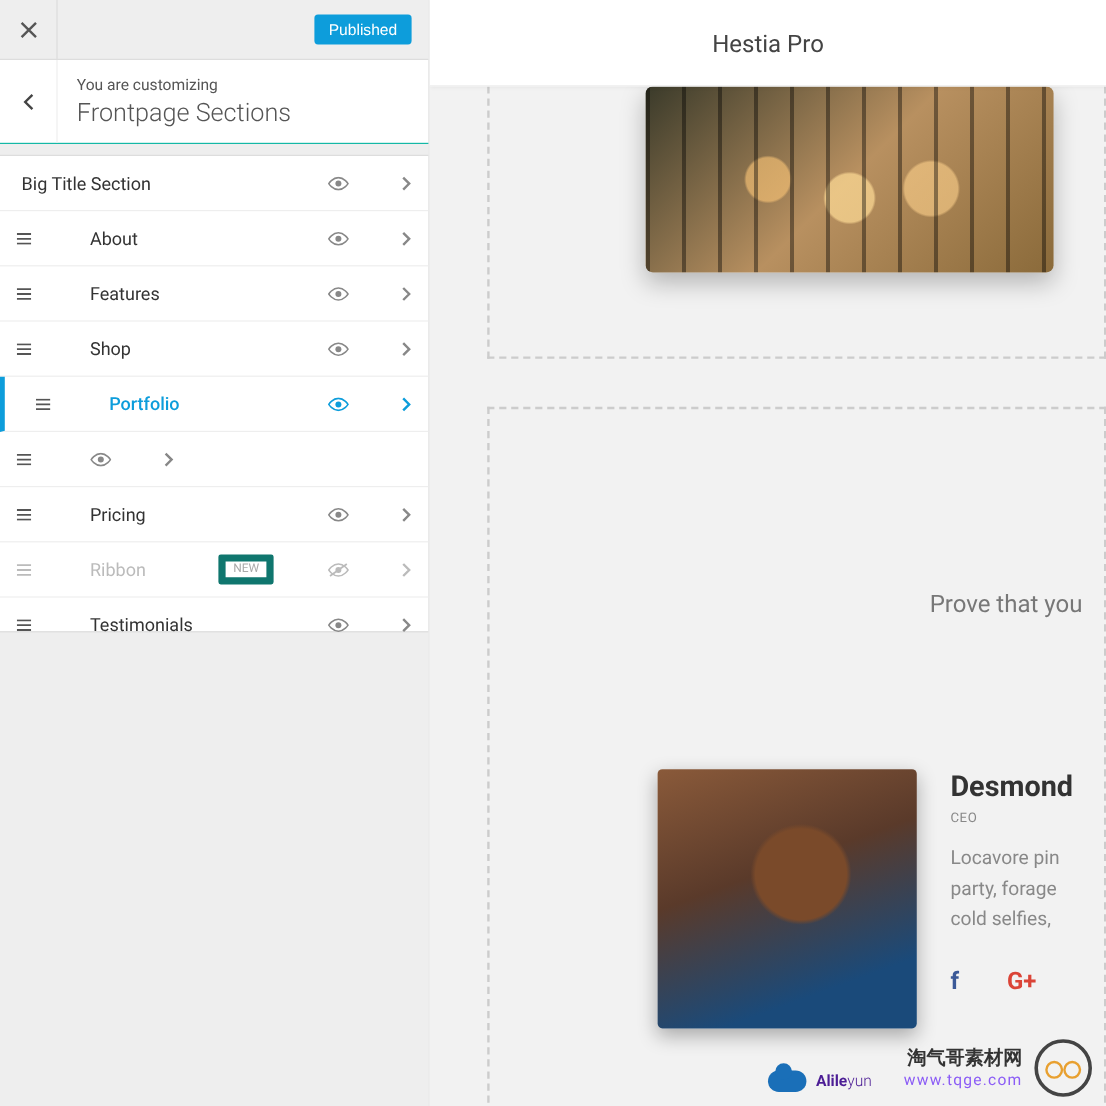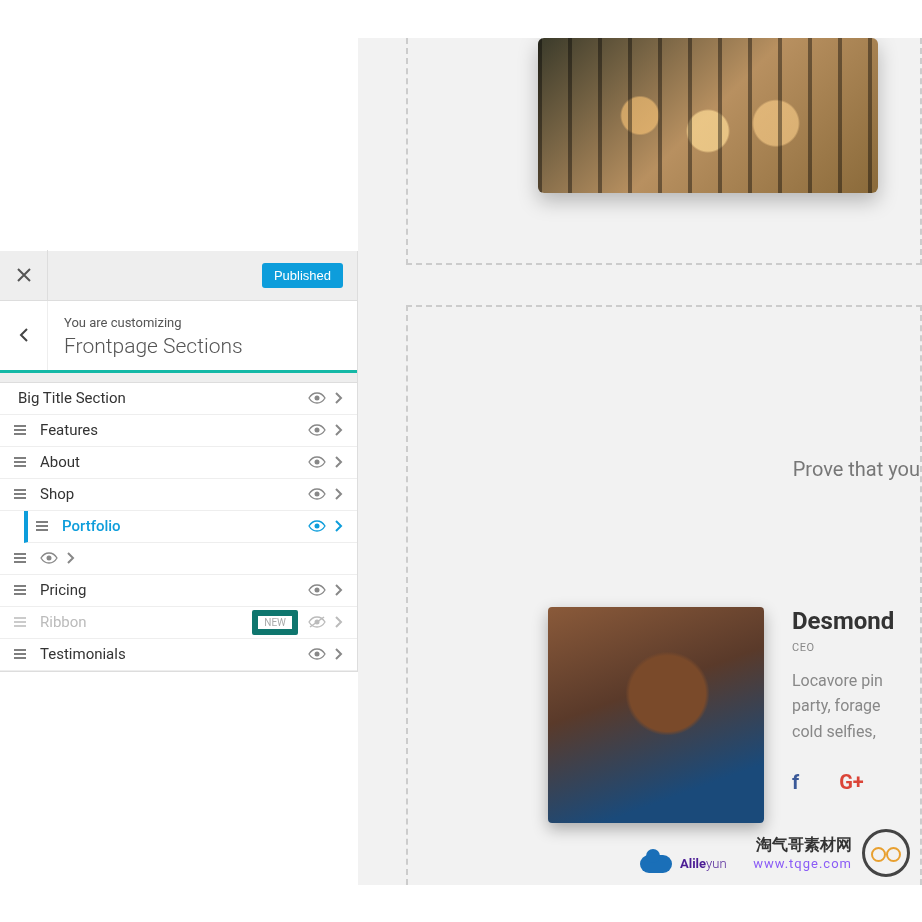--- a/index.html
+++ b/index.html
@@ -1,38 +1,38 @@
 <!DOCTYPE html>
 <html><head>
 <meta charset="utf-8">
 <style>
 * { margin: 0; padding: 0; box-sizing: border-box; }
 body { font-family: -apple-system, BlinkMacSystemFont, "Segoe UI", Roboto, sans-serif; width: 922px; height: 922px; overflow: hidden; background: #fff; }
-.container { display: flex; height: 100%; align-items: center; }
+.container { display: flex; height: 100%; }
 
 
 .sidebar { width: 358px; background: #fff; border-right: 1px solid #ddd; display: flex; flex-direction: column; }
 .top-bar { display: flex; align-items: center; justify-content: space-between; height: 50px; background: #eee; border-bottom: 1px solid #ddd; padding: 0 14px 0 0; }
 .close-btn { width: 48px; height: 50px; display: flex; align-items: center; justify-content: center; border-right: 1px solid #ddd; cursor: pointer; color: #555; font-size: 20px; }
 .published-btn { background: #0d9ddb; color: #fff; padding: 5px 12px; border-radius: 3px; font-size: 13px; border: none; cursor: pointer; }
 
-.header-row { display: flex; border-bottom: 3px solid #14b8a6; }
+.header-row { display: flex; border-bottom: 1px solid #14b8a6; }
 .back-btn { width: 48px; display: flex; align-items: center; justify-content: center; border-right: 1px solid #eee; cursor: pointer; color: #444; font-size: 18px; }
 .header-text { padding: 14px 16px 12px; flex: 1; }
 .customizing { font-size: 13px; color: #555; margin-bottom: 4px; }
 .section-title { font-size: 21px; color: #555; font-weight: 300; }
 
 .gap-bar { height: 10px; background: #eee; border-bottom: 1px solid #ddd; }
 
 .section-list { flex: 1; overflow-y: auto; }
-.section-item { display: flex; align-items: center; height: 32px; padding: 0 14px; border-bottom: 1px solid #eee; cursor: pointer; position: relative; }
+.section-item { display: flex; align-items: center; height: 46px; padding: 0 14px; border-bottom: 1px solid #eee; cursor: pointer; position: relative; gap: 35px; }
 .section-item.no-handle { padding-left: 18px; }
 .section-item .handle { width: 26px; color: #555; font-size: 12px; display: flex; align-items: center; }
 .section-item .label { flex: 1; font-size: 15px; color: #333; }
-.section-item.selected { border-left: 4px solid #0d9ddb; padding-left: 8px; margin-left: 24px; }
+.section-item.selected { border-left: 4px solid #0d9ddb; padding-left: 26px; }
 .section-item.selected .label { color: #0d9ddb; font-weight: 500; }
 .section-item.selected .chev { color: #0d9ddb; }
 .section-item.selected .eye { color: #0d9ddb; }
 .section-item.disabled .label { color: #bbb; }
 .section-item.disabled .handle { color: #bbb; }
 .section-item.disabled .eye { color: #bbb; }
 .section-item.disabled .chev { color: #bbb; }
 .new-badge { font-size: 10px; color: #aaa; border: 6px solid #0f766e; padding: 1px 6px; border-radius: 2px; margin-right: 10px; }
 .eye { color: #888; margin-right: 8px; display: flex; }
 .chev { color: #888; font-size: 18px; }
@@ -42,21 +42,21 @@
 
 .preview { flex: 1; background: #f2f2f2; position: relative; overflow: hidden; }
 .preview-header { height: 72px; background: #fff; display: flex; align-items: center; justify-content: center; font-size: 20px; color: #444; border-bottom: 1px solid #eee; box-shadow: 0 1px 3px rgba(0,0,0,0.05); position: relative; z-index: 2; }
 .preview-body { padding: 0 0 0 48px; position: relative; }
 
 .dashed-box1 { border: 2px dashed #ccc; border-top: none; margin-bottom: 40px; padding: 0 0 70px 0; position: relative; }
 .portfolio-card { width: 340px; height: 155px; background: linear-gradient(135deg, #3a3a2a 0%, #b89060 50%, #8a6a3a 100%); border-radius: 6px; margin-left: 130px; margin-top: 0; box-shadow: 0 8px 20px rgba(0,0,0,0.25); overflow: hidden; position: relative; }
 .portfolio-card::before { content: ""; position: absolute; inset: 0; background: repeating-linear-gradient(90deg, rgba(0,0,0,0.4) 0 4px, transparent 4px 30px), radial-gradient(circle at 50% 60%, rgba(255,220,150,0.7) 0 20px, transparent 22px), radial-gradient(circle at 30% 50%, rgba(255,200,120,0.6) 0 18px, transparent 20px), radial-gradient(circle at 70% 55%, rgba(255,210,140,0.6) 0 22px, transparent 24px); }
 
 .dashed-box2 { border: 2px dashed #ccc; border-bottom: none; padding: 60px 0 0 0; min-height: 580px; position: relative; }
-.prove-text { text-align: right; padding-right: 0; font-size: 20px; color: #777; position: absolute; right: 0; top: 150px; }
+.prove-text { text-align: right; padding-right: 0; font-size: 20px; color: #777; position: absolute; right: 18px; top: 150px; }
 
 .testimonial { display: flex; gap: 28px; position: absolute; top: 300px; left: 140px; }
 .avatar { width: 216px; height: 216px; background: linear-gradient(160deg, #8a5a3a 0%, #5a3a2a 40%, #1a4a7a 80%); border-radius: 4px; box-shadow: 0 6px 16px rgba(0,0,0,0.3); position: relative; }
 .avatar::after { content: ""; position: absolute; top: 18%; left: 28%; width: 55%; height: 50%; background: radial-gradient(ellipse at 50% 45%, #7a4a2a 0 45%, transparent 50%); border-radius: 50% 50% 40% 40%; }
 .testi-text h3 { font-size: 24px; color: #333; font-weight: 700; margin-bottom: 6px; }
 .testi-role { font-size: 11px; color: #888; text-transform: uppercase; letter-spacing: 0.5px; margin-bottom: 14px; }
 .testi-desc { font-size: 16px; color: #888; line-height: 1.6; margin-bottom: 26px; max-width: 120px; }
 .social-icons { display: flex; gap: 40px; }
 .social-icons span { font-size: 20px; font-weight: bold; }
 .fb { color: #3b5998; }
@@ -118,40 +118,40 @@
               <path d="M2 2 L7 7 L2 12" stroke="currentColor" stroke-width="2" fill="none"></path>
             </svg>
           </span>
         </div>
         <div class="section-item">
           <span class="handle">
             <svg width="12" height="10" viewBox="0 0 12 10">
               <path d="M0 1h12M0 5h12M0 9h12" stroke="currentColor" stroke-width="1.5"></path>
             </svg>
           </span>
+          <span class="label">About</span>
+          <span class="eye">
+            <svg width="18" height="12" viewBox="0 0 18 12">
+              <path d="M1 6s3-5 8-5 8 5 8 5-3 5-8 5-8-5-8-5z" fill="none" stroke="currentColor" stroke-width="1.3"></path>
+              <circle cx="9" cy="6" r="2.5" fill="currentColor"></circle>
+            </svg>
+          </span>
+          <span class="chev">
+            <svg width="9" height="14" viewBox="0 0 9 14">
+              <path d="M2 2 L7 7 L2 12" stroke="currentColor" stroke-width="2" fill="none"></path>
+            </svg>
+          </span>
+        </div>
+        <div class="section-item">
+          <span class="handle">
+            <svg width="12" height="10" viewBox="0 0 12 10">
+              <path d="M0 1h12M0 5h12M0 9h12" stroke="currentColor" stroke-width="1.5"></path>
+            </svg>
+          </span>
           <span class="label">Features</span>
-          <span class="eye">
-            <svg width="18" height="12" viewBox="0 0 18 12">
-              <path d="M1 6s3-5 8-5 8 5 8 5-3 5-8 5-8-5-8-5z" fill="none" stroke="currentColor" stroke-width="1.3"></path>
-              <circle cx="9" cy="6" r="2.5" fill="currentColor"></circle>
-            </svg>
-          </span>
-          <span class="chev">
-            <svg width="9" height="14" viewBox="0 0 9 14">
-              <path d="M2 2 L7 7 L2 12" stroke="currentColor" stroke-width="2" fill="none"></path>
-            </svg>
-          </span>
-        </div>
-        <div class="section-item">
-          <span class="handle">
-            <svg width="12" height="10" viewBox="0 0 12 10">
-              <path d="M0 1h12M0 5h12M0 9h12" stroke="currentColor" stroke-width="1.5"></path>
-            </svg>
-          </span>
-          <span class="label">About</span>
           <span class="eye">
             <svg width="18" height="12" viewBox="0 0 18 12">
               <path d="M1 6s3-5 8-5 8 5 8 5-3 5-8 5-8-5-8-5z" fill="none" stroke="currentColor" stroke-width="1.3"></path>
               <circle cx="9" cy="6" r="2.5" fill="currentColor"></circle>
             </svg>
           </span>
           <span class="chev">
             <svg width="9" height="14" viewBox="0 0 9 14">
               <path d="M2 2 L7 7 L2 12" stroke="currentColor" stroke-width="2" fill="none"></path>
             </svg>
@@ -270,20 +270,21 @@
             <svg width="9" height="14" viewBox="0 0 9 14">
               <path d="M2 2 L7 7 L2 12" stroke="currentColor" stroke-width="2" fill="none"></path>
             </svg>
           </span>
         </div>
       </div>
     <div class="bottom-space"></div>
   </div>
 
   <div class="preview">
+    <div class="preview-header">Hestia Pro</div>
     <div class="preview-body">
       <div class="dashed-box1">
         <div class="portfolio-card"></div>
       </div>
       <div class="dashed-box2">
         <div class="prove-text">Prove that you </div>
         <div class="testimonial">
           <div class="avatar"></div>
           <div class="testi-text">
             <h3>Desmond</h3>

